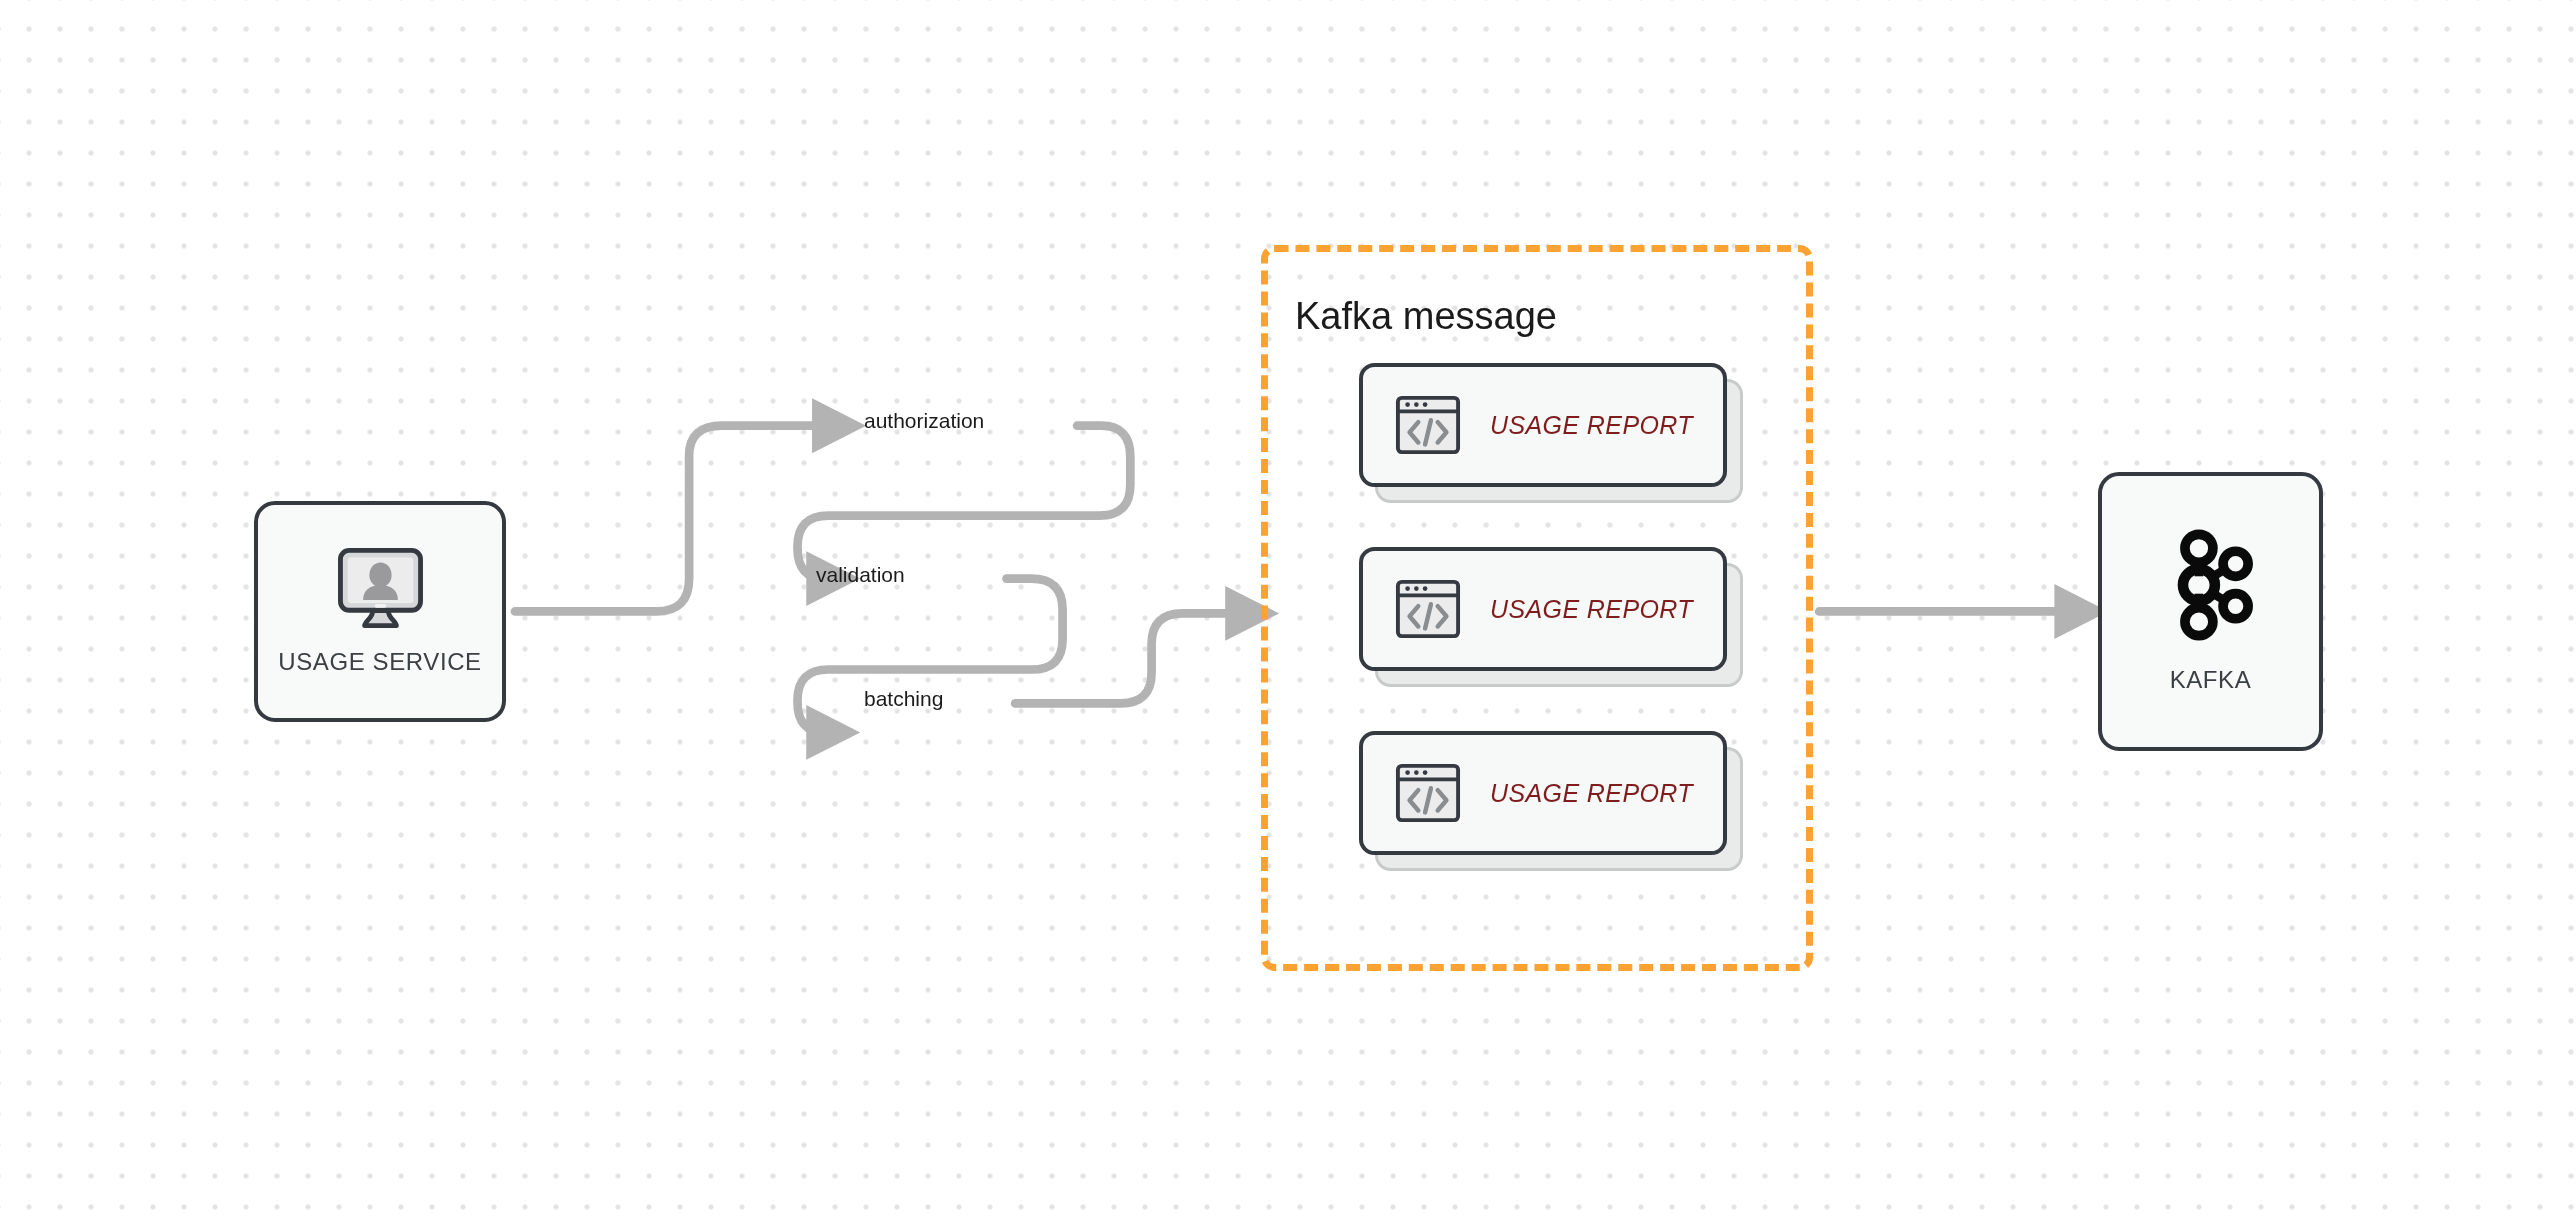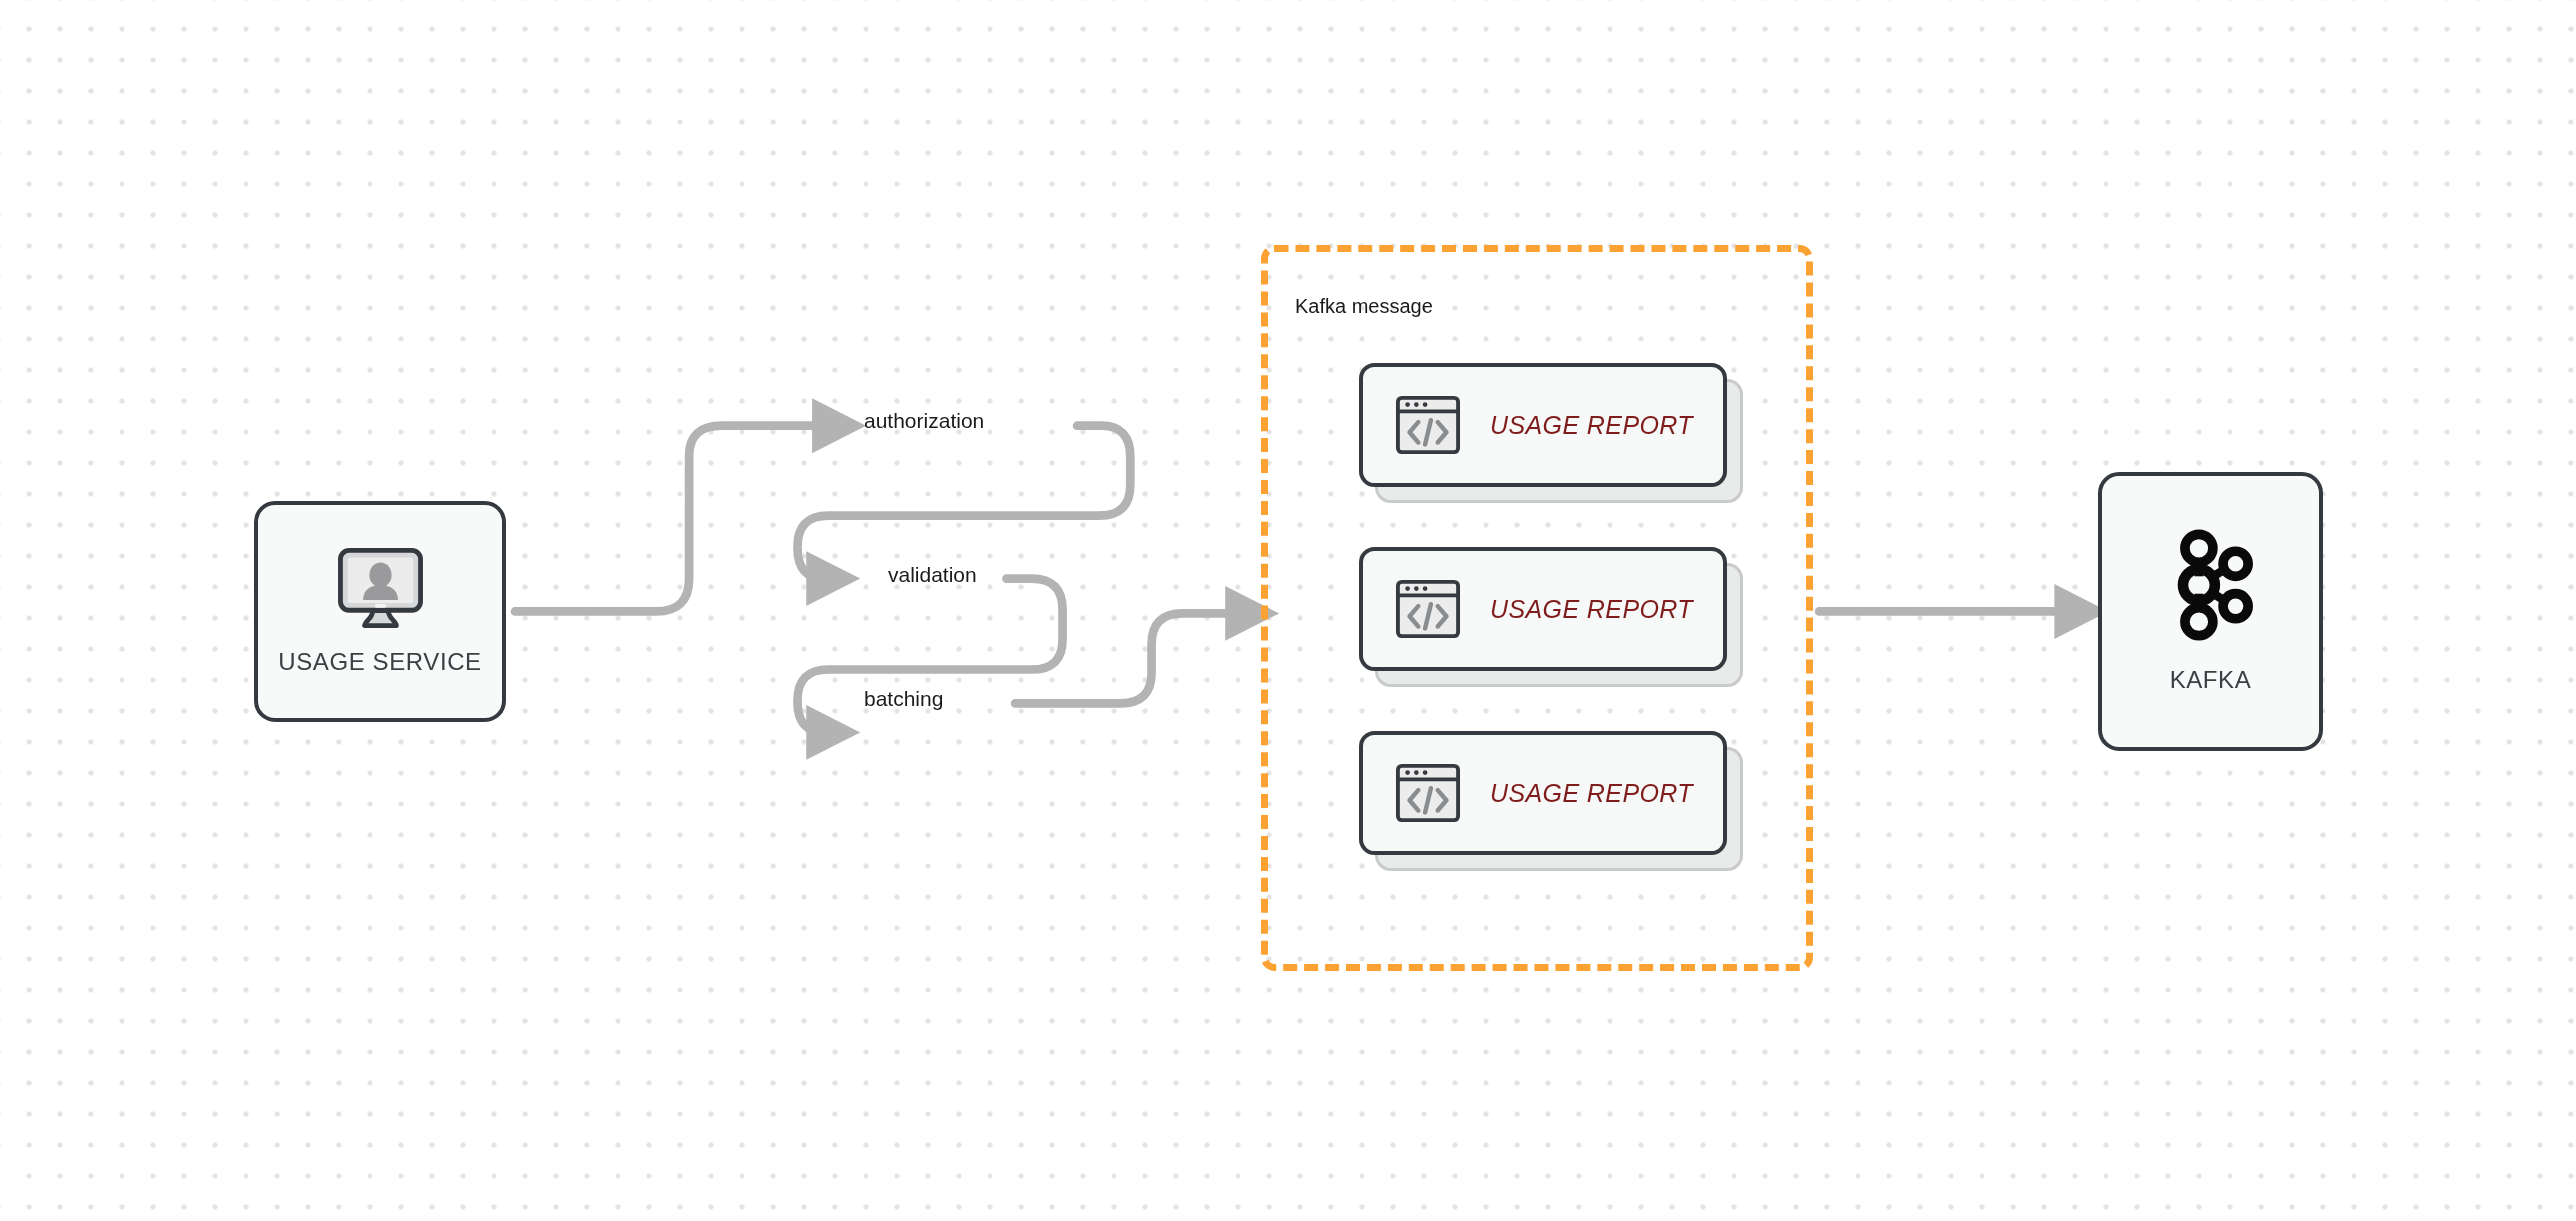--- a/index.html
+++ b/index.html
@@ -70,39 +70,39 @@
 
   
   .stage-label {
     position: absolute;
     font-size: 21px;
     color: #1b1b1b;
     white-space: nowrap;
     line-height: 1;
   }
   #stage-label-authorization { left: 864px; top: 410px; }
-  #stage-label-validation    { left: 888px; top: 564px; }
+  #stage-label-validation    { left: 816px; top: 564px; }
   #stage-label-batching      { left: 864px; top: 688px; }
 
   
   #kafka-message-group {
     position: absolute;
     left: 1261px;
     top: 245px;
     width: 552px;
     height: 726px;
     box-sizing: border-box;
     border: 7.7px dashed #fba233;
     border-radius: 13.5px;
   }
   #kafka-message-title {
     position: absolute;
     left: 27px;
     top: 43px;
-    font-size: 20px;
+    font-size: 38px;
     color: #1b1b1b;
     white-space: nowrap;
   }
 
   
   .report-card-wrap {
     position: absolute;
     width: 368px;
     height: 124px;
   }

